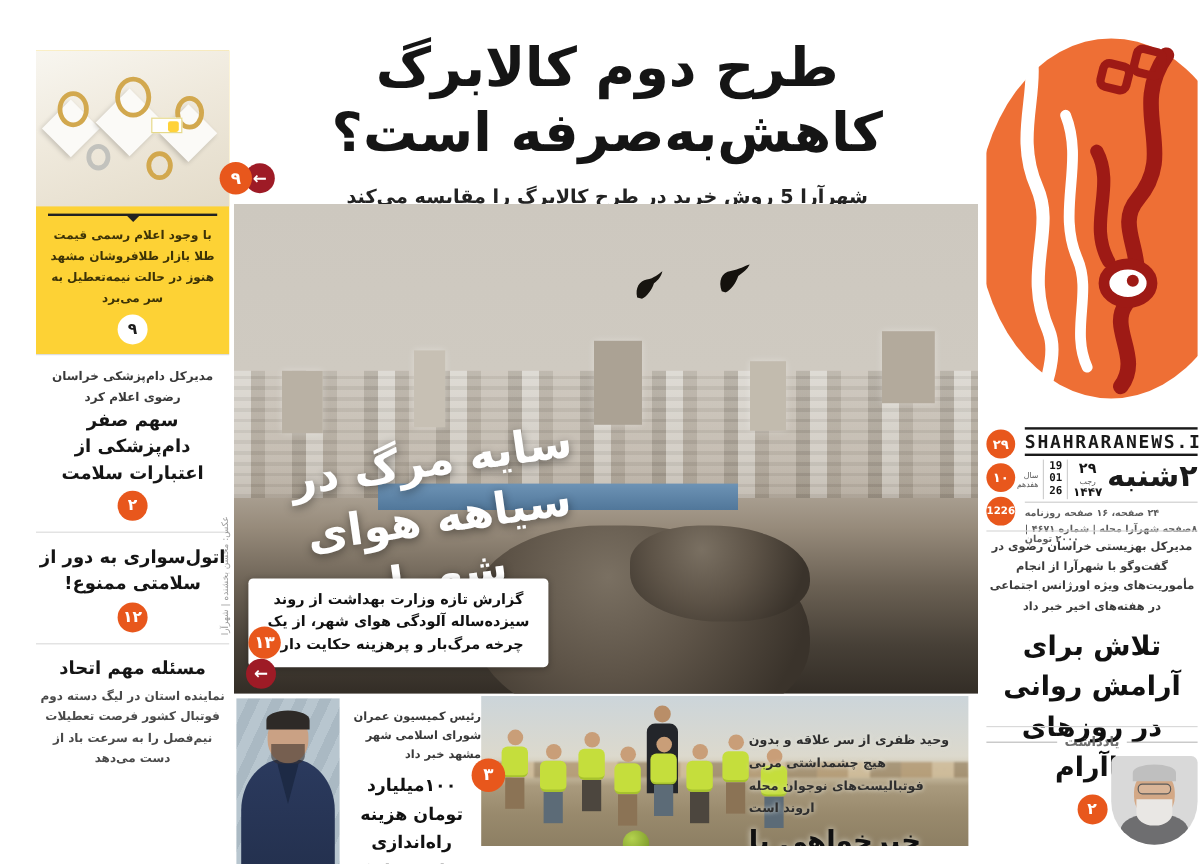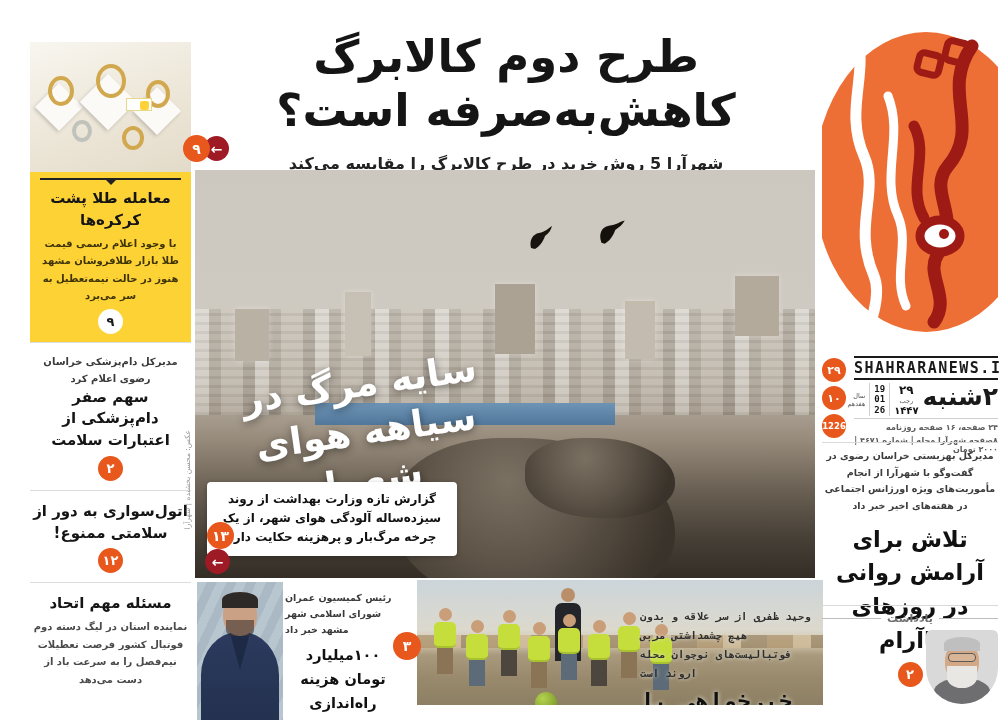--- a/index.html
+++ b/index.html
@@ -86,25 +86,25 @@
   .man-photo { position:absolute; left:2px; top:2px; width:86px; height:138px; overflow:hidden;
     background:repeating-linear-gradient(115deg,#b8c6cf 0 9px,#aab9c3 9px 18px); }
   .man-head { position:absolute; left:26px; top:14px; width:34px; height:40px; border-radius:45% 45% 48% 48%; background:#caa184; }
   .man-hair { position:absolute; left:25px; top:10px; width:36px; height:16px; border-radius:50% 50% 0 0; background:#2e2a27; }
   .man-beard { position:absolute; left:29px; top:38px; width:28px; height:18px; border-radius:0 0 45% 45%; background:rgba(50,42,38,.55); }
   .man-suit { position:absolute; left:4px; top:50px; width:78px; height:90px; border-radius:48% 48% 0 0;
     background:linear-gradient(180deg,#2b3a5e,#24314f); }
   .man-shirt { position:absolute; left:34px; top:54px; width:18px; height:34px; background:#1d2a45;
     clip-path:polygon(0 0,100% 0,50% 100%); }
   .metro-text { position:absolute; right:6px; top:10px; width:116px; direction:rtl; }
-  .metro-text .k { font-size:9.5px; font-weight:700; color:#3a3a3a; text-align:left; line-height:1.7; }
+  .metro-text .k { font-size:9.5px; font-weight:700; color:#3a3a3a; text-align:right; line-height:1.7; }
   .metro-text .t { font-size:14.5px; font-weight:800; color:#111; text-align:center; line-height:1.65; margin-top:6px; }
 
-  .kids { position:absolute; left:222px; top:0; width:406px; height:125px; overflow:hidden;
-    background:linear-gradient(180deg,#ccd5da 0%,#dcd9cd 40%,#cbbfa4 52%,#a99a7d 60%,#998a6d 78%,#8d7f63 100%);font-family:Liberation Mono, monospace; }
+  .kids { position:absolute; left:206px; top:0; width:406px; height:125px; overflow:hidden;
+    background:linear-gradient(180deg,#ccd5da 0%,#dcd9cd 40%,#cbbfa4 52%,#a99a7d 60%,#998a6d 78%,#8d7f63 100%); }
   .far-strip { position:absolute; left:0; right:0; top:44%; height:10%;
     background:repeating-linear-gradient(90deg, rgba(176,150,112,.8) 0 26px, rgba(206,186,152,.8) 26px 44px, rgba(150,128,96,.7) 44px 70px); filter:blur(.7px);}
   .kid { position:absolute; width:24px; }
   .kid .h { width:13px; height:13px; border-radius:50%; background:#c99e78; margin:0 auto; }
   .kid .s { width:22px; height:26px; border-radius:5px; background:#c5de3c; margin:1px auto 0; border-bottom:2px solid #a7c22e; }
   .kid .p { width:16px; height:26px; margin:0 auto; background:#8b7355; }
   .kid .p.jeans { background:#5c6b77; }
   .kid .p.dark { background:#4c463e; }
   .coach { position:absolute; width:30px; }
   .coach .h { width:14px; height:14px; border-radius:50%; background:#b98e68; margin:0 auto; }
@@ -128,21 +128,21 @@
   .mast-main { margin-left:32px; width:144px; }
   .site { font-size:15px; font-weight:800; letter-spacing:1.5px; text-align:center; color:#1a1a1a;
     border-top:2px solid #1a1a1a; border-bottom:2px solid #1a1a1a; padding:1px 0; font-family:"DejaVu Sans Mono","Liberation Mono",monospace; }
   .daterow { display:flex; direction:rtl; align-items:stretch; justify-content:space-between; padding:3px 0 2px; border-bottom:1px solid #cfcfcf; }
   .dayname { font-size:25px; font-weight:800; color:#1a1a1a; direction:rtl; line-height:1.1; }
   .dcol { display:flex; flex-direction:column; align-items:center; justify-content:center; padding:0 4px; border-left:1px solid #cfcfcf; }
   .dcol:last-child { border-left:none; }
   .dcol .big { font-size:12px; font-weight:800; }
   .dcol .tiny { font-size:6.5px; color:#555; }
   .dcol .mono { font-size:9px; font-weight:700; font-family:"DejaVu Sans Mono","Liberation Mono",monospace; line-height:1.15; }
-  .mast-line { font-size:8px; color:#5d5d5d; font-weight:700; text-align:right; direction:rtl; margin-top:4px; }
+  .mast-line { font-size:8px; color:#5d5d5d; font-weight:700; text-align:left; direction:rtl; margin-top:4px; }
 
   .right-story { position:absolute; left:0; top:448px; width:176px; }
   .right-story .k { font-size:9.5px; font-weight:700; color:#3c3c3c; text-align:center; direction:rtl; line-height:1.75; }
   .right-story .t { font-size:22.5px; font-weight:800; color:#111; text-align:center; direction:rtl; line-height:1.5; margin-top:8px; }
 
   .note { position:absolute; left:0; top:612px; width:176px; }
   .note-head { display:flex; align-items:center; gap:6px; color:#6f6f6f; font-size:11px; font-weight:700; direction:rtl; }
   .note-head:before, .note-head:after { content:""; flex:1; height:1px; background:#bdbdbd; }
   .note-body { position:relative; margin-top:5px; min-height:78px; }
   .note-photo { position:absolute; right:0; top:0; width:72px; height:74px; border-radius:6px 6px 40px 40px; overflow:hidden; background:#d9d9d9; }
@@ -166,21 +166,20 @@
       <span class="ring" style="left:18px;top:34px;width:26px;height:30px;"></span>
       <span class="ring" style="left:66px;top:22px;width:30px;height:34px;"></span>
       <span class="ring" style="left:116px;top:38px;width:24px;height:28px;"></span>
       <span class="ring" style="left:42px;top:78px;width:20px;height:22px;border-color:#c2c2bd;"></span>
       <span class="ring" style="left:92px;top:84px;width:22px;height:24px;"></span>
       <span class="tag" style="left:96px;top:56px;">
           <i></i>
         </span>
     </div>
     <div class="notch" style="margin-top:6px;margin-bottom:8px;"></div>
-    <h3 class="side-title">معامله طلا پشت کرکره‌ها</h3>
     <p class="side-text">با وجود اعلام رسمی قیمت طلا بازار طلافروشان مشهد هنوز در حالت نیمه‌تعطیل به سر می‌برد</p>
     <div class="pnum on-yellow">۹</div>
   </div>
 
   <div class="side-item">
     <p class="side-kicker">مدیرکل دام‌پزشکی خراسان رضوی اعلام کرد</p>
     <h3 class="side-title">سهم صفر دام‌پزشکی از اعتبارات سلامت</h3>
     <div class="pnum">۲</div>
   </div>
 

